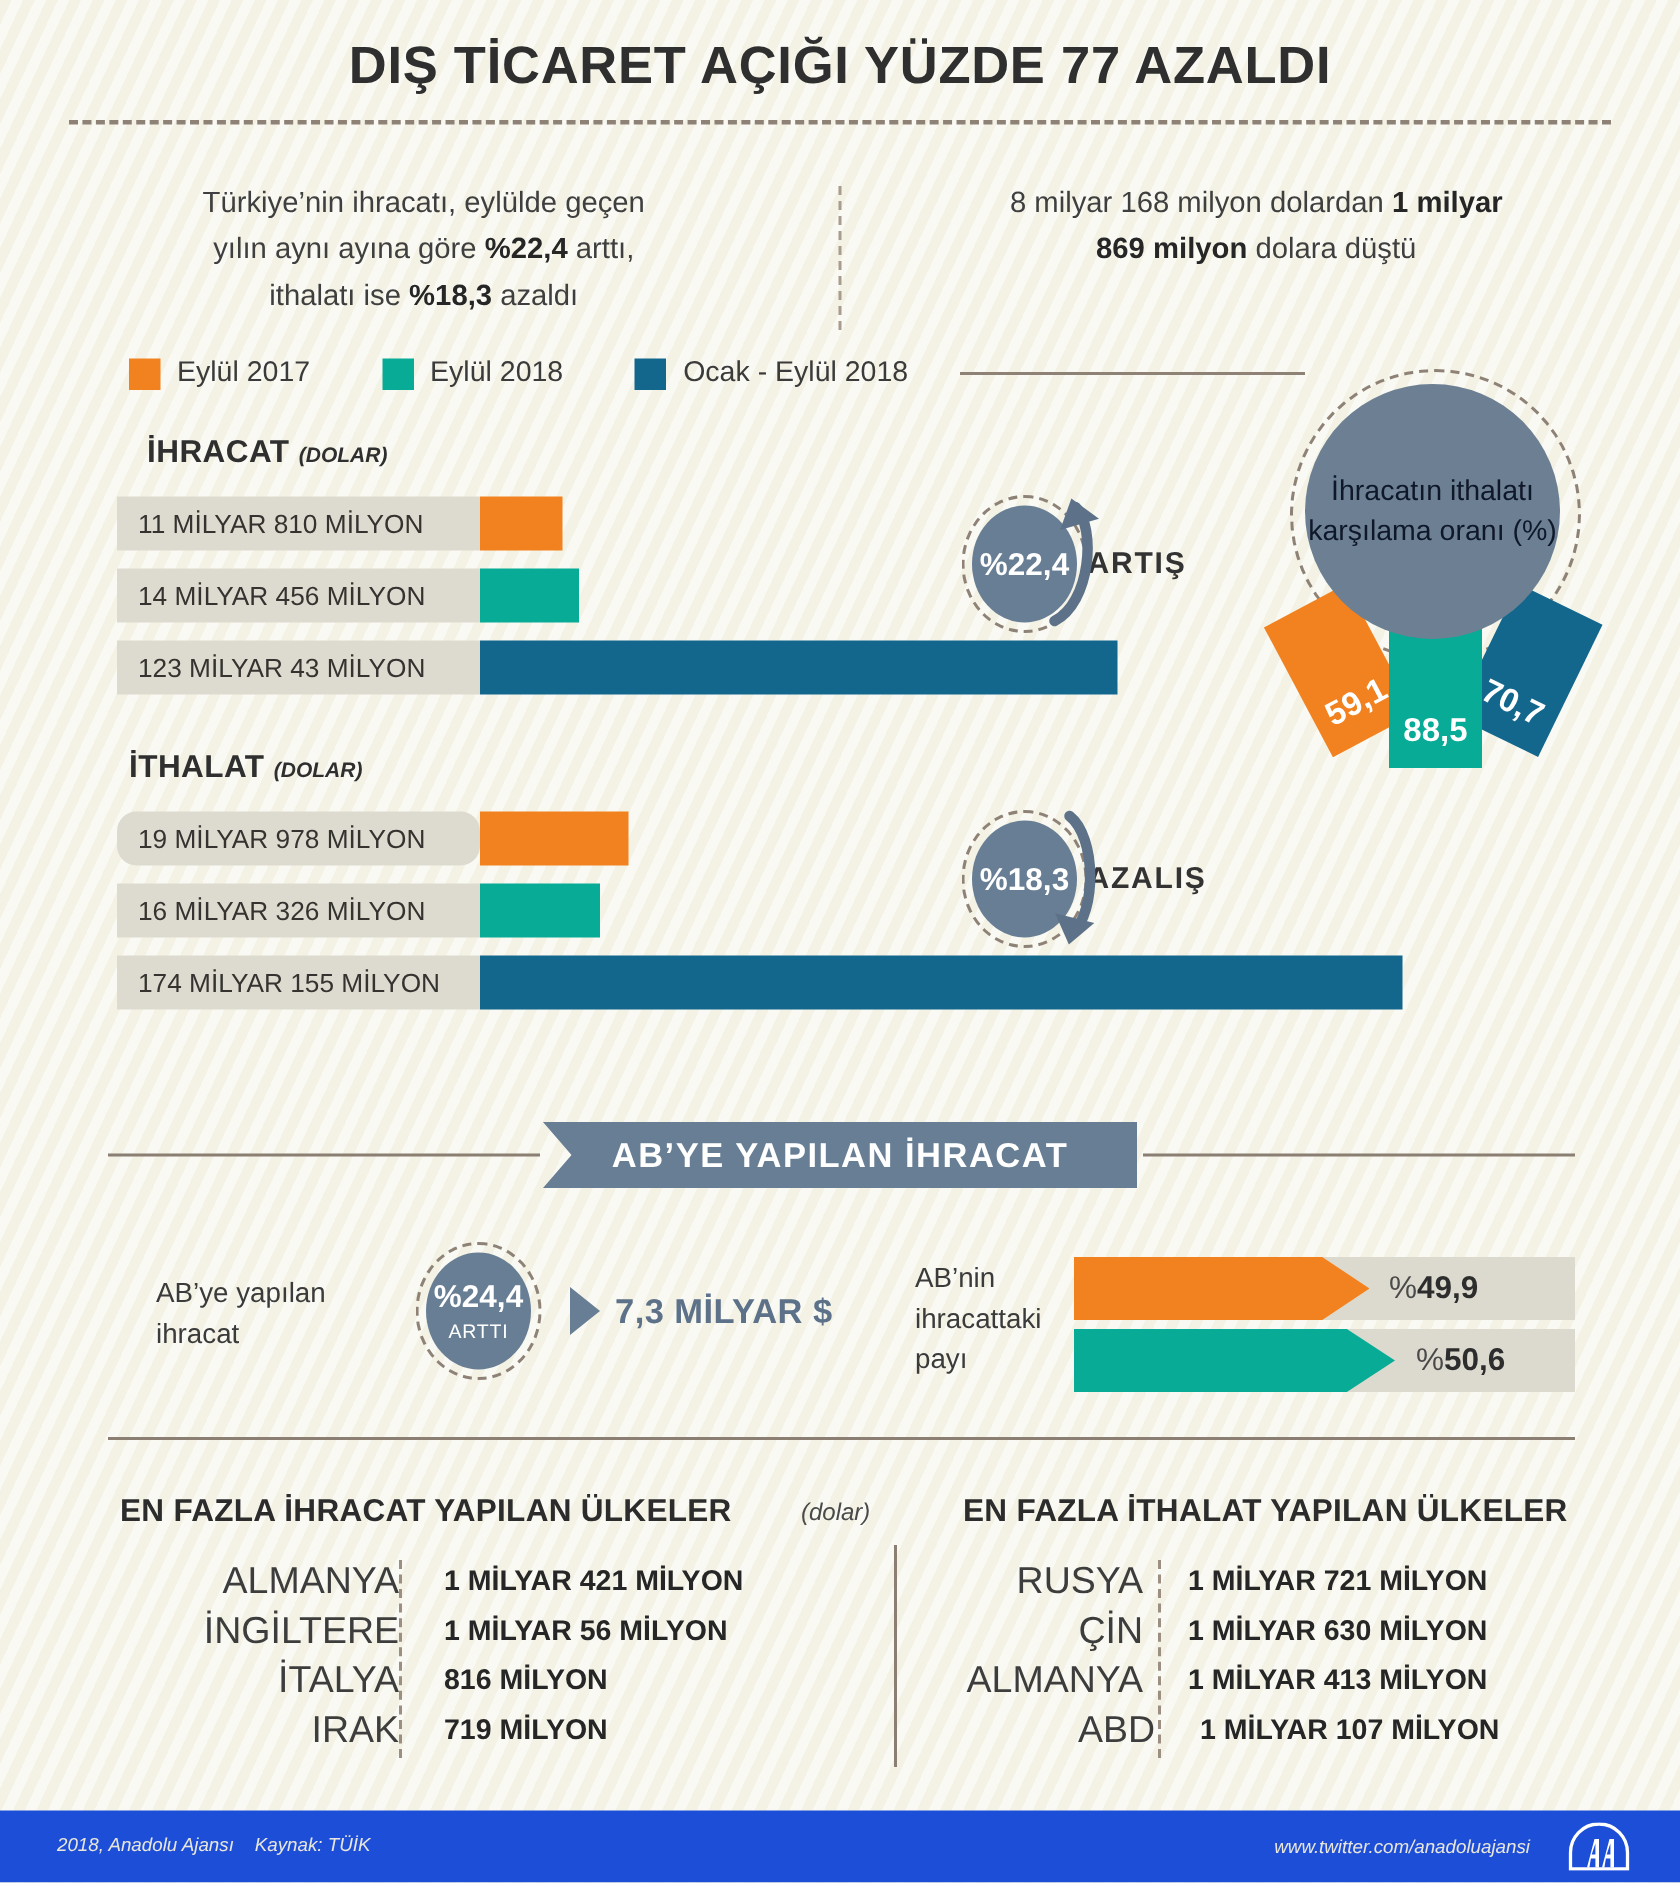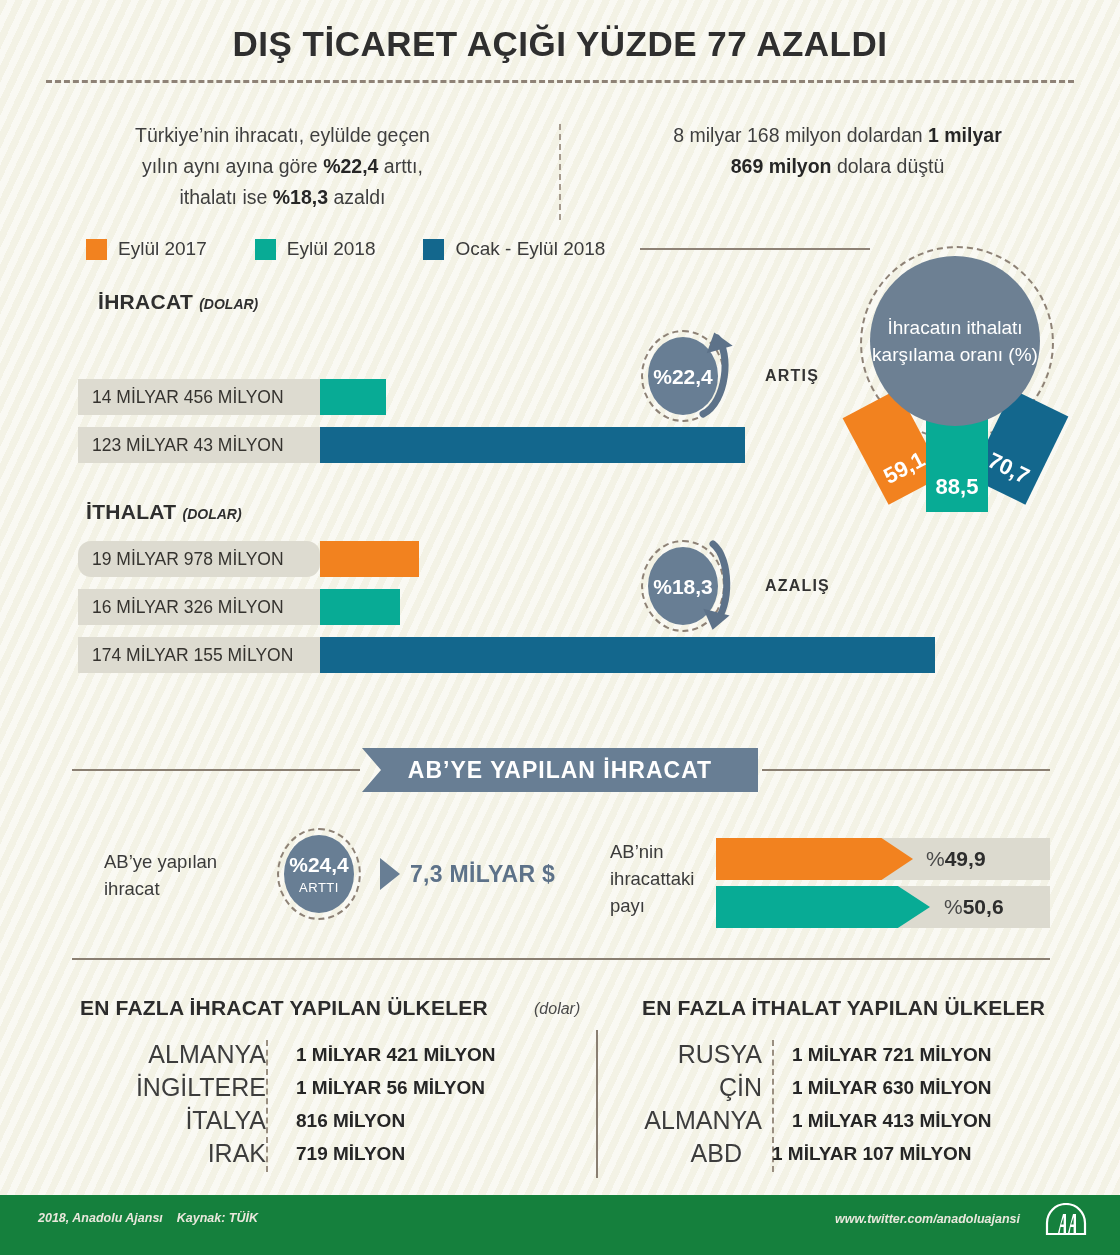--- a/index.html
+++ b/index.html
@@ -59,28 +59,28 @@
     position:absolute;inset:0;border:2px dashed #8e8276;border-radius:50%;
   }
   .circfill{
     position:absolute;left:7px;top:7px;width:70px;height:78px;border-radius:50%;
     background:#687e94;display:flex;flex-direction:column;align-items:center;justify-content:center;
     color:#fff;
   }
   .circfill .pct{font-size:21px;font-weight:bold;line-height:1;}
   .circfill .sub{font-size:13px;margin-top:5px;letter-spacing:.5px;}
   .circarrow{position:absolute;left:46px;top:-4px;width:56px;height:100px;}
-  .circcaption{font-size:16px;font-weight:bold;letter-spacing:1.2px;color:#333;margin-left:40px;}
+  .circcaption{font-size:20px;font-weight:bold;letter-spacing:1.2px;color:#333;}
 
   
   .rosette{position:absolute;left:848px;top:246px;width:240px;height:250px;}
   .ros-dash{position:absolute;left:12px;top:0;width:190px;height:190px;border:2px dashed #8e8276;border-radius:50%;}
   .ros-circle{
     position:absolute;left:22px;top:10px;width:170px;height:170px;border-radius:50%;
-    background:#6d8093;color:#ffffff;display:flex;align-items:center;justify-content:center;text-align:center;
+    background:#6d8093;color:#0f172a;display:flex;align-items:center;justify-content:center;text-align:center;
     font-size:19px;line-height:27px;z-index:3;
   }
   .ribbon{position:absolute;width:62px;height:98px;display:flex;align-items:flex-end;justify-content:center;
     color:#fff;font-size:22px;font-weight:bold;padding-bottom:12px;box-sizing:border-box;}
   .r1{left:14px;top:152px;transform:rotate(-28deg);background:#f2821f;z-index:1;}
   .r2{left:78px;top:168px;background:#08ab95;z-index:2;}
   .r3{left:140px;top:152px;transform:rotate(26deg);background:#13678d;z-index:1;}
 
   
   .rule{position:absolute;height:2px;background:#8a7f72;}
@@ -107,21 +107,21 @@
   
   .tbl-title{position:absolute;font-size:21px;font-weight:bold;color:#2c2c2c;letter-spacing:.2px;}
   .unit-note{position:absolute;font-size:16px;font-style:italic;color:#4a4a4a;}
   .ctry-row{position:absolute;height:33px;display:flex;align-items:center;}
   .ctry-name{text-align:right;font-size:25px;color:#3d3d3d;padding-right:14px;}
   .ctry-val{font-size:19px;font-weight:bold;color:#262626;padding-left:16px;}
   .vdash{position:absolute;border-left:2px dashed #9a8f81;}
   .vsolid{position:absolute;border-left:2px solid #8a7f72;}
 
   
-  .footer{position:absolute;left:0;bottom:0;width:1120px;height:60px;background:#15803d;font-weight:bold;}
+  .footer{position:absolute;left:0;bottom:0;width:1120px;height:48px;background:#1d4ed8;}
   .foot-left{position:absolute;left:38px;top:16px;font-size:12.5px;font-style:italic;color:#e9e7dc;}
   .foot-right{position:absolute;right:100px;top:17px;font-size:12.5px;font-style:italic;color:#e9e7dc;}
   .aa-logo{position:absolute;right:26px;top:8px;width:56px;height:32px;}
 </style>
 </head>
 <body>
 
 <div class="page">
 
   <div class="title">DIŞ TİCARET AÇIĞI YÜZDE 77 AZALDI</div>
@@ -162,20 +162,24 @@
       <span class="legend-label">Ocak - Eylül 2018</span>
     </div>
   </div>
   <div class="legend-rule"></div>
 
   <div class="grp-title" style="left:86px;top:290px;margin-left:12px;">
     <span>İHRACAT</span>
     <span class="unit">(DOLAR)</span>
   </div>
 
+  <div class="barrow" style="left:78px;top:331px;width:297px;">
+    <div class="barlabel" style="width:242px;">11 MİLYAR 810 MİLYON</div>
+    <div class="barfill" style="width:55px;background:#f2821f;"></div>
+  </div>
   <div class="barrow" style="left:78px;top:379px;width:308px;">
     <div class="barlabel" style="width:242px;">14 MİLYAR 456 MİLYON</div>
     <div class="barfill" style="width:66px;background:#08ab95;"></div>
   </div>
   <div class="barrow" style="left:78px;top:427px;width:667px;">
     <div class="barlabel" style="width:242px;">123 MİLYAR 43 MİLYON</div>
     <div class="barfill" style="width:425px;background:#13678d;"></div>
   </div>
 
   <div class="circstat" style="left:641px;top:330px;">
@@ -315,21 +319,21 @@
     <span class="ctry-val">1 MİLYAR 721 MİLYON</span>
   </div>
   <div class="ctry-row" style="left:612px;top:1071px;width:400px;">
     <span class="ctry-name" style="width:150px;">ÇİN</span>
     <span class="ctry-val">1 MİLYAR 630 MİLYON</span>
   </div>
   <div class="ctry-row" style="left:612px;top:1104px;width:400px;">
     <span class="ctry-name" style="width:150px;">ALMANYA</span>
     <span class="ctry-val">1 MİLYAR 413 MİLYON</span>
   </div>
-  <div class="ctry-row" style="left:592px;top:1137px;width:400px;">
+  <div class="ctry-row" style="left:620px;top:1137px;width:400px;">
     <span class="ctry-name" style="width:150px;">ABD</span>
     <span class="ctry-val">1 MİLYAR 107 MİLYON</span>
   </div>
 
   <div class="footer">
     <div class="foot-left">
       <span>2018, Anadolu Ajansı</span>
       &nbsp;&nbsp;
       <span>Kaynak: TÜİK</span>
     </div>

